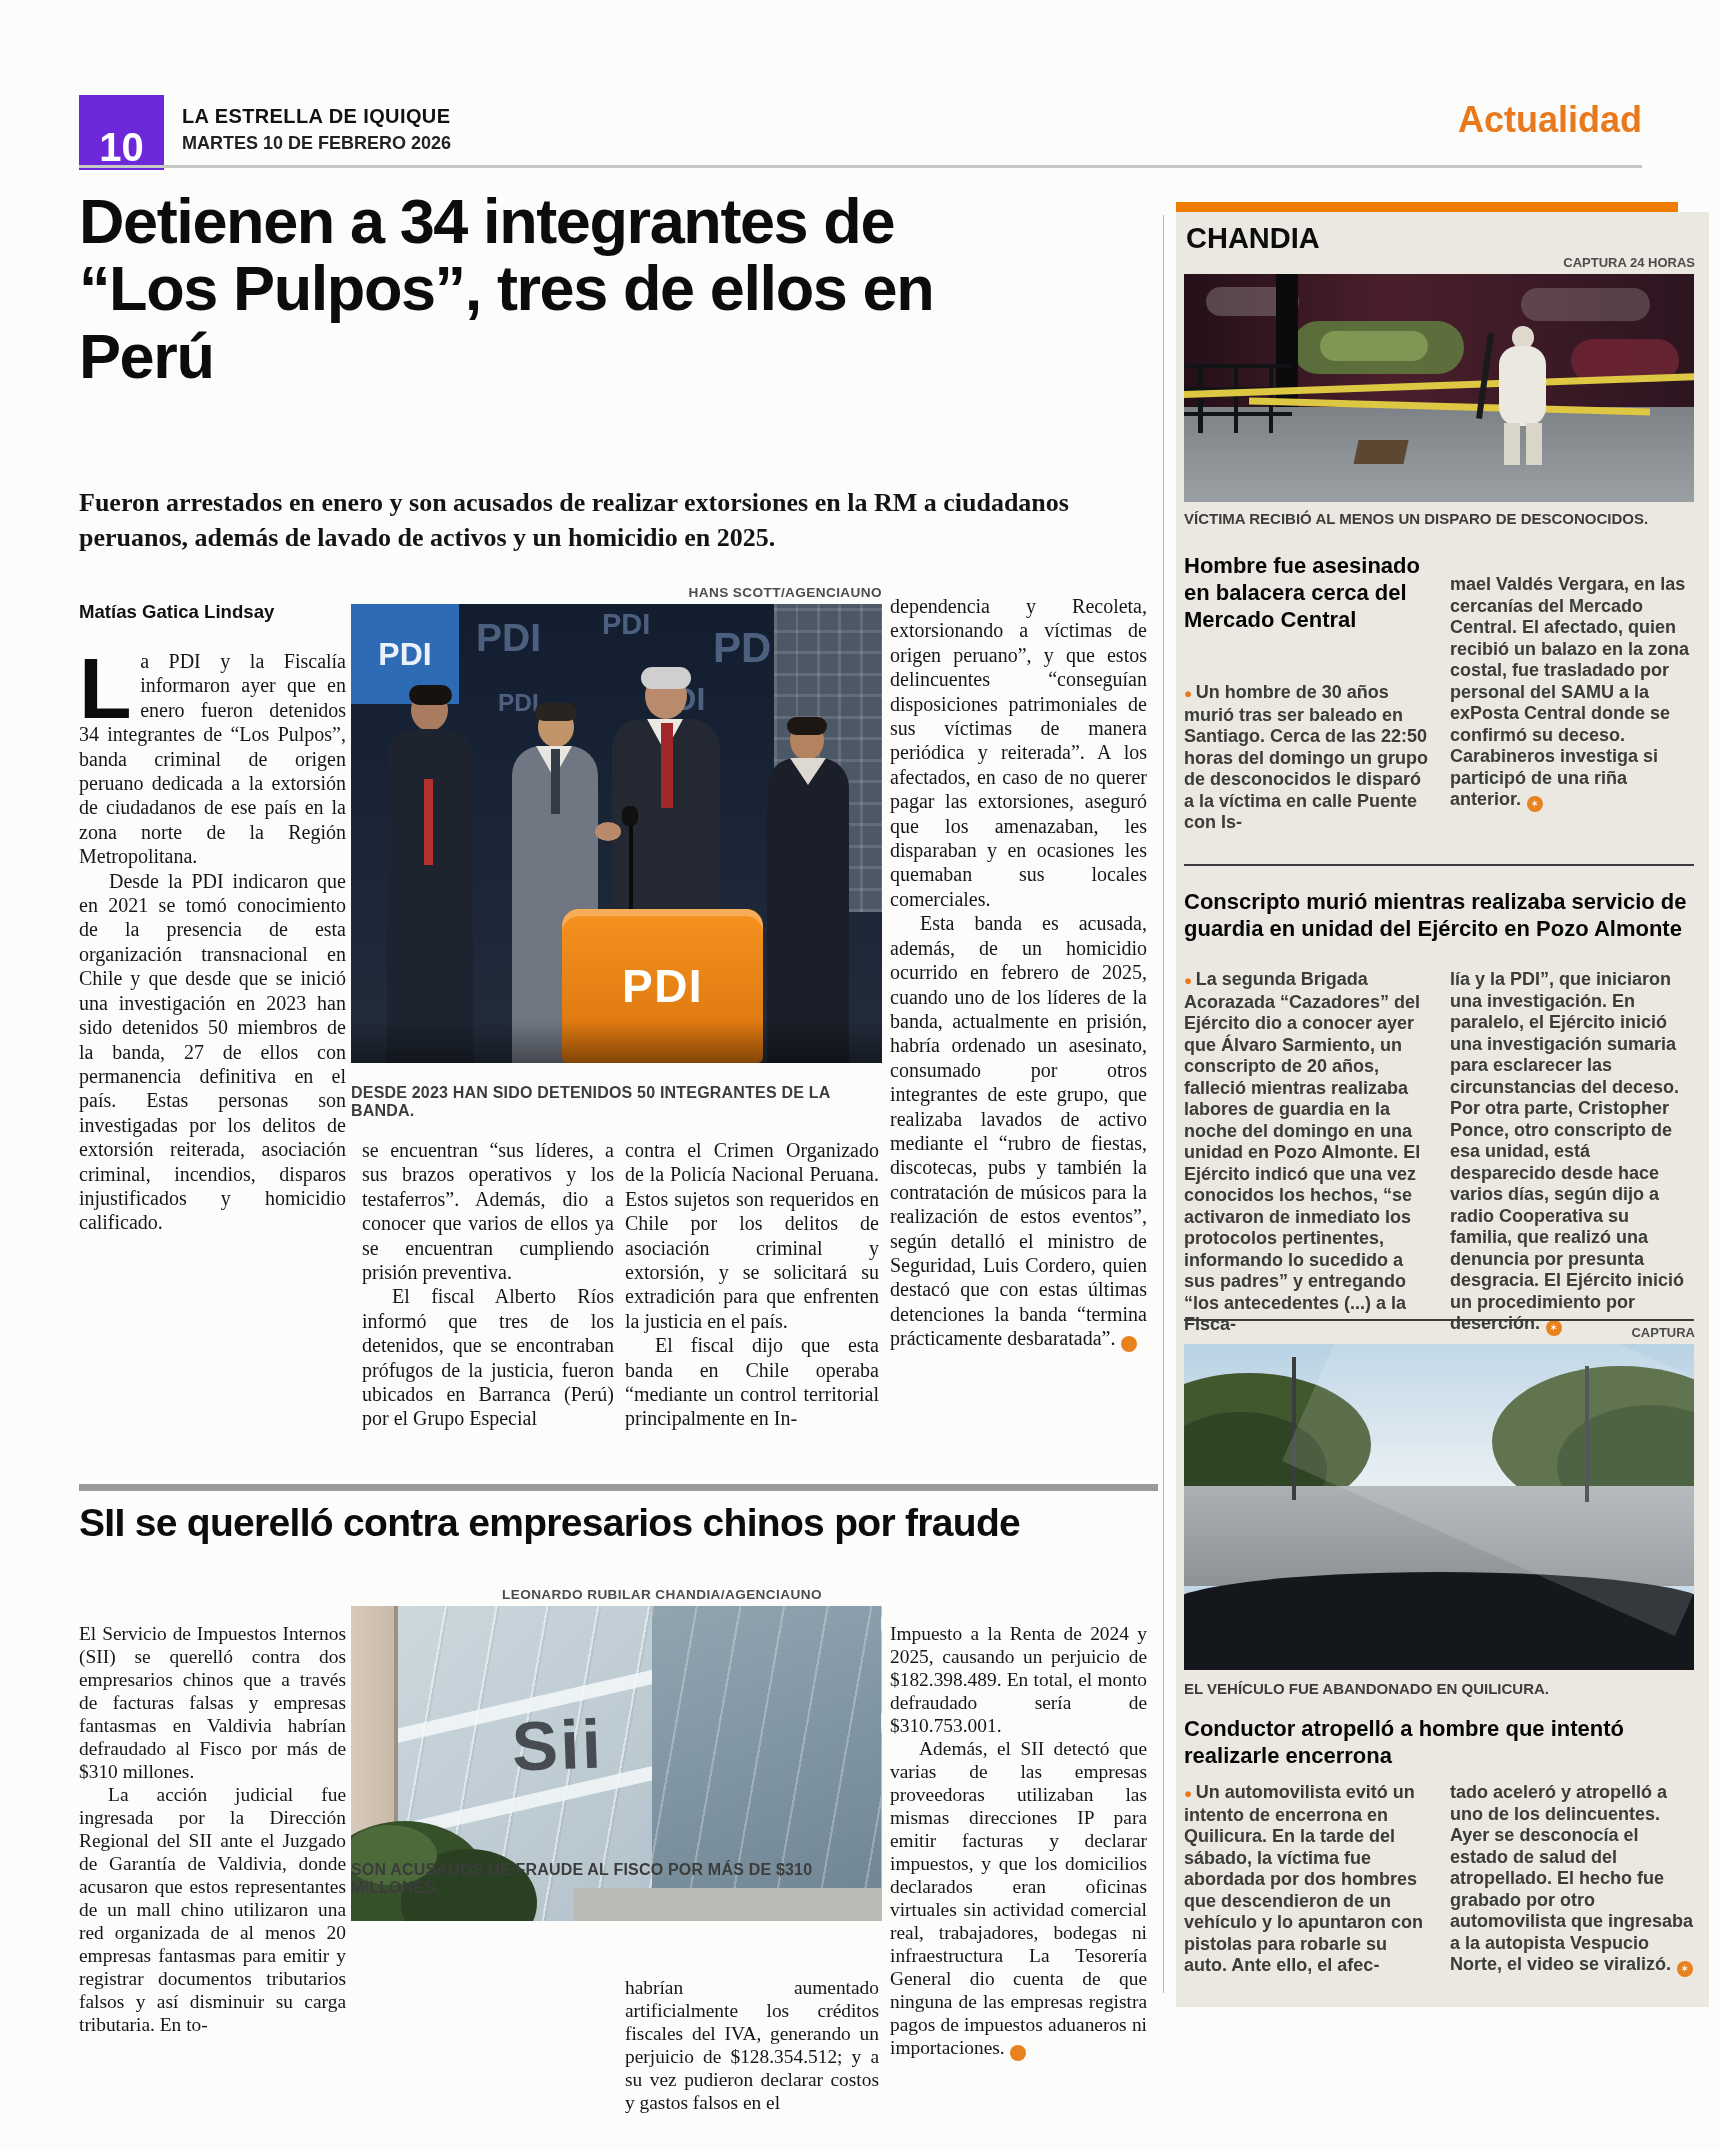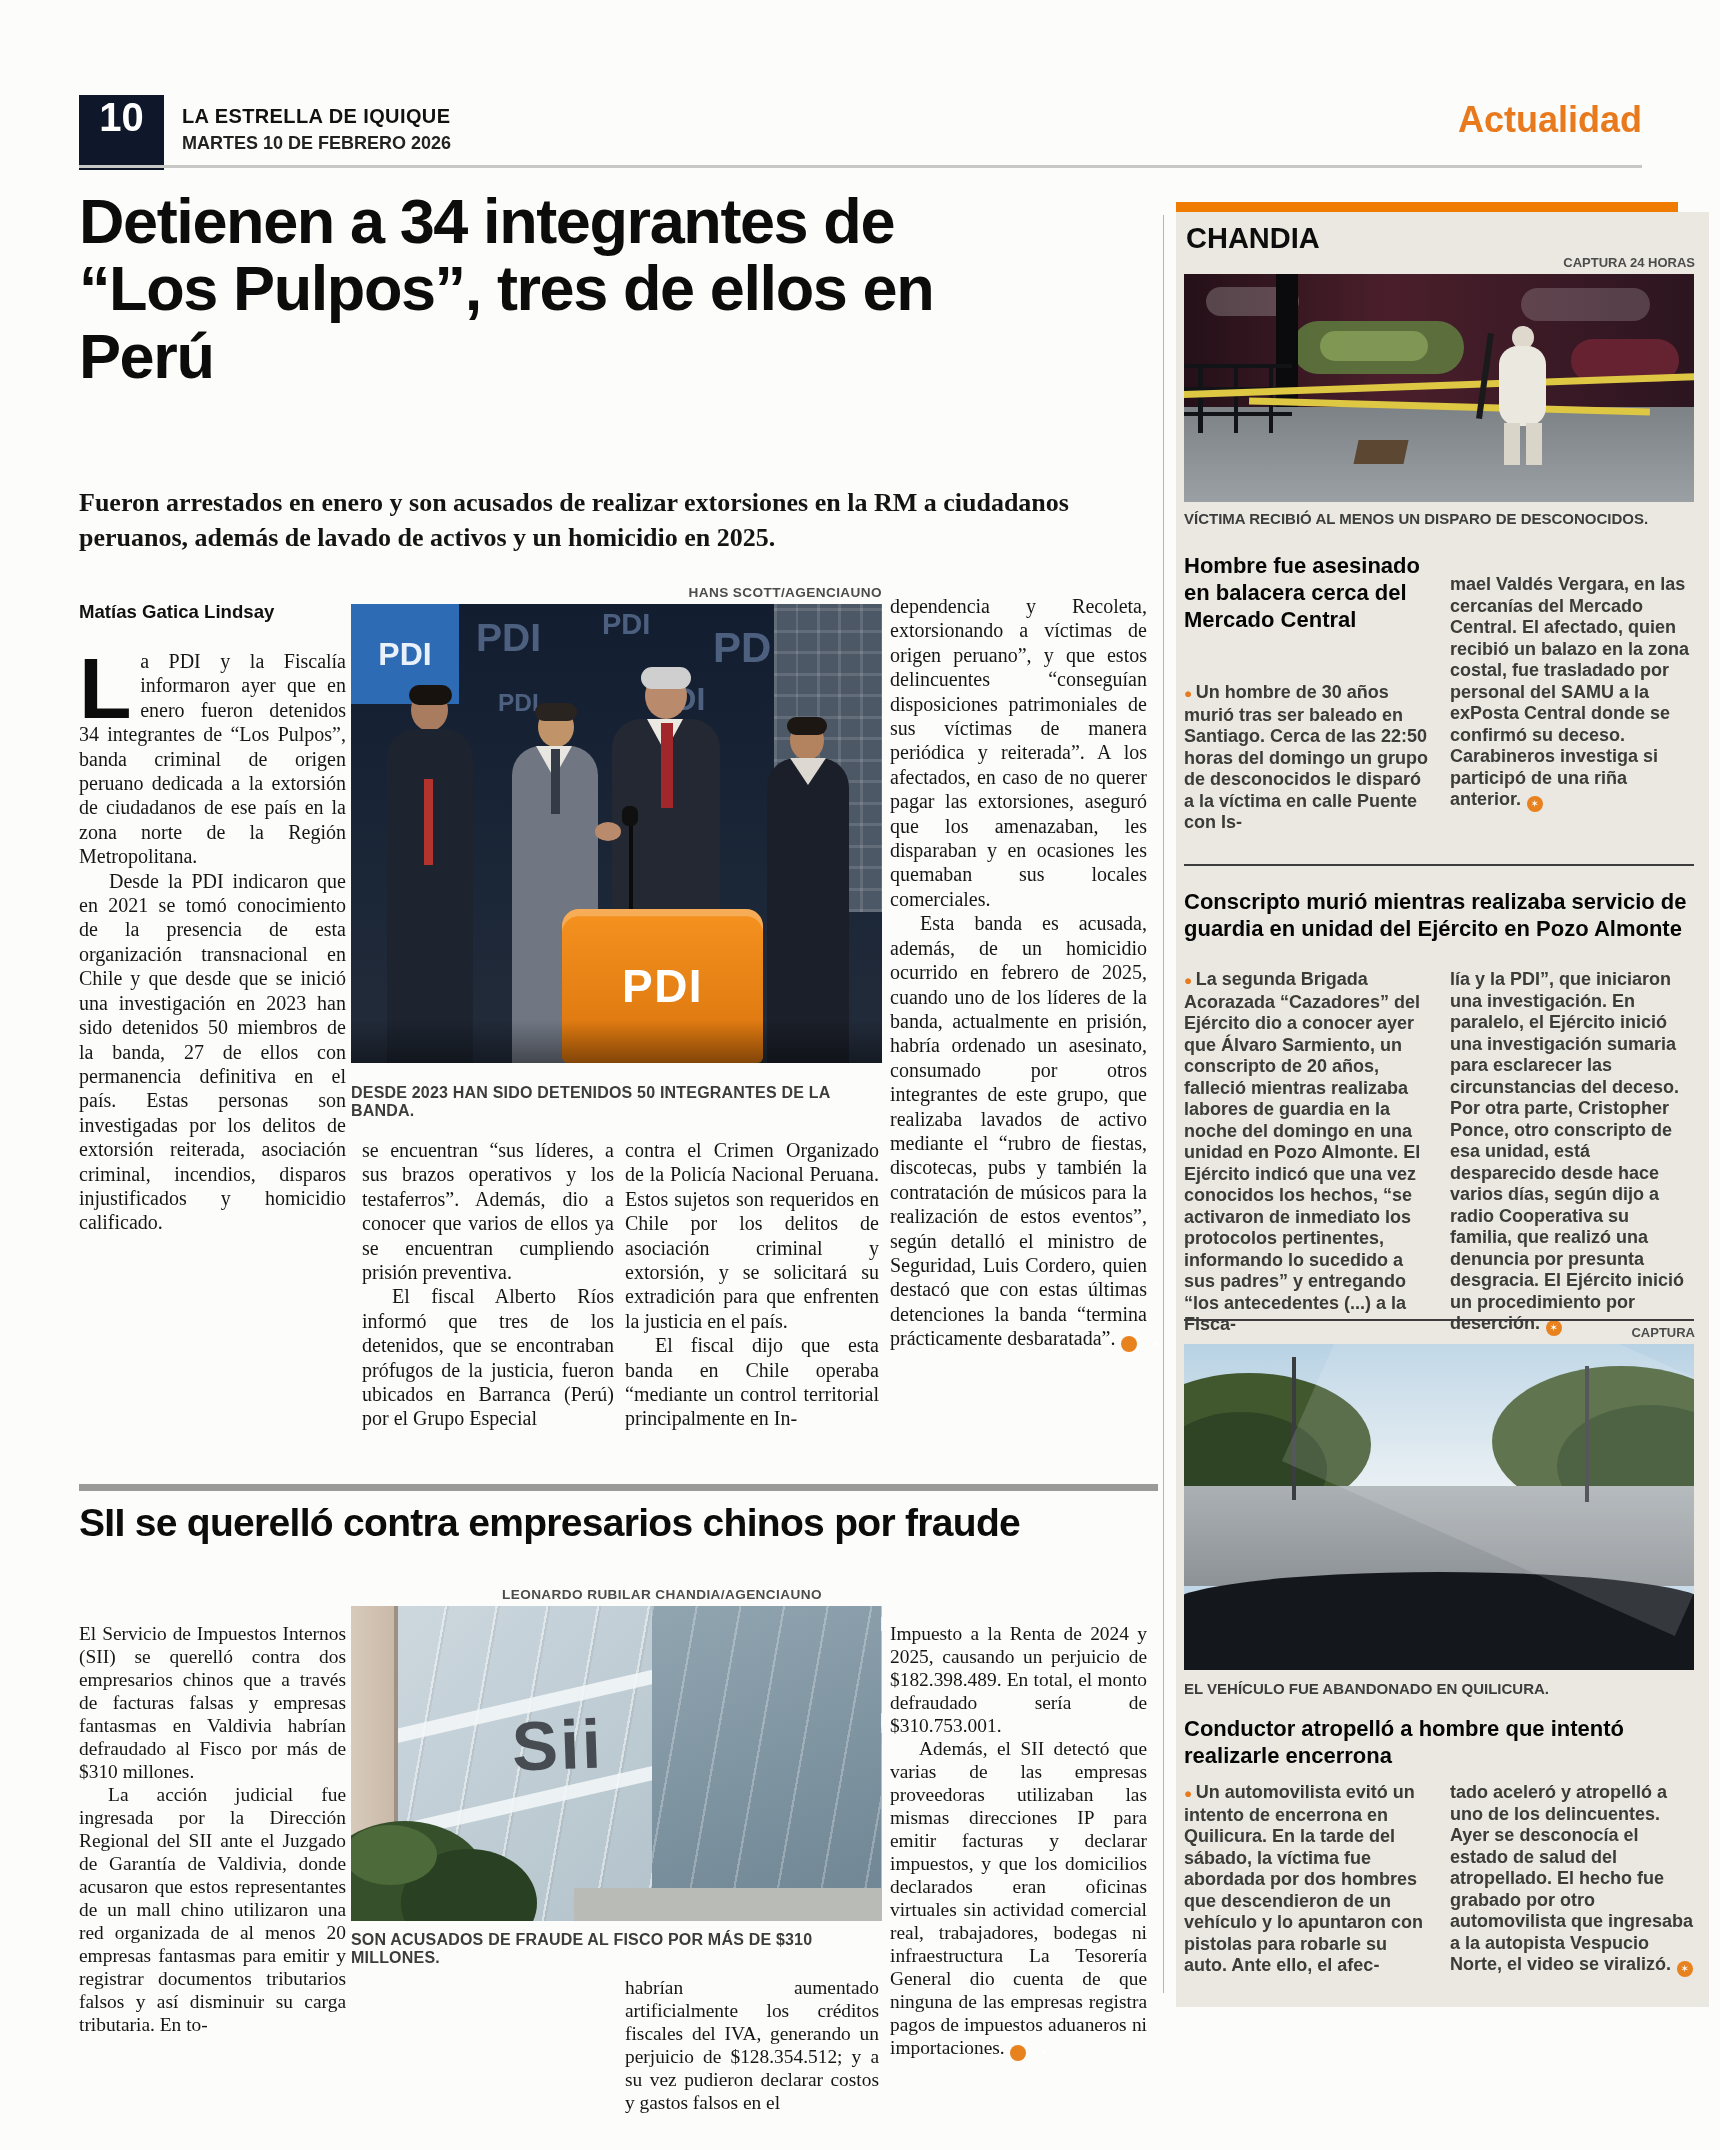--- a/index.html
+++ b/index.html
@@ -1,22 +1,22 @@
 <!DOCTYPE html>
 <html style="font-size:11.5px"><head>
 <meta charset="utf-8">
 <style>
   html,body{margin:0;padding:0;background:#d8d8d8;}
   .page{position:relative;width:1721px;height:2151px;background:#fcfcfa;overflow:hidden;
         font-family:"Liberation Sans","DejaVu Sans",sans-serif;color:#111;}
   .abs{position:absolute;}
 
   
-  .pageno-box{left:79px;top:95px;width:85px;height:75px;background:#0f172a;color:#fff;
-    display:flex;align-items:flex-start;justify-content:center;font-size:40px;font-weight:700;}
+  .pageno-box{left:79px;top:95px;width:85px;height:75px;background:#6d28d9;color:#fff;
+    display:flex;align-items:flex-end;justify-content:center;font-size:40px;font-weight:700;}
   .paper-name{left:182px;top:105px;font-size:20px;font-weight:700;letter-spacing:0.4px;}
   .edition-date{left:182px;top:133px;font-size:18px;font-weight:700;color:#222;}
   .section-label{left:789px;top:99px;width:853px;text-align:right;font-size:36px;font-weight:700;color:#e8791d;}
   .header-rule{left:79px;top:165px;width:1563px;height:2.9px;background:#c8c8c6;}
 
   
   .headline{left:79px;top:188px;width:932px;font-size:63px;line-height:1.07;font-weight:700;
     letter-spacing:-1.4px;color:#0c0c0c;}
   .subhead{left:79px;top:486px;width:1068px;font-family:"Liberation Serif","DejaVu Serif",serif;
     font-size:26px;line-height:1.33;font-weight:700;color:#141414;}
@@ -36,21 +36,21 @@
   .col4{left:890px;top:594px;width:257px;}
   .dropcap{float:left;font-family:"Liberation Sans",sans-serif;font-weight:700;
     font-size:86px;line-height:67px;margin:5.7px 8.6px 0 0;color:#0c0c0c;}
 
   .mid-divider{left:79px;top:1484px;width:1079px;height:6.5px;background:#9a9a98;}
 
   
   .sii-headline{left:79px;top:1501px;width:1083px;font-size:39px;font-weight:700;letter-spacing:-0.7px;
     white-space:nowrap;color:#0c0c0c;}
   .credit-sii{left:502px;top:1587px;width:380px;text-align:left;}
-  .caption-sii{left:351px;top:1931px;width:531px;}
+  .caption-sii{left:351px;top:1861px;width:531px;}
   .serif-col-s{font-family:"Liberation Serif","DejaVu Serif",serif;font-size:19.4px;line-height:23px;
     color:#161616;text-align:justify;}
   .serif-col-s p{margin:0;}
   .serif-col-s p.ind{text-indent:1.5em;}
   .scol1{left:79px;top:1622px;width:267px;}
   .scol2{left:362px;top:1976px;width:252px;}
   .scol3{left:625px;top:1976px;width:254px;}
   .scol4{left:890px;top:1622px;width:257px;}
 
   .vert-rule{left:1163px;top:215px;width:1.4px;height:1778px;background:#b7b5b0;}

